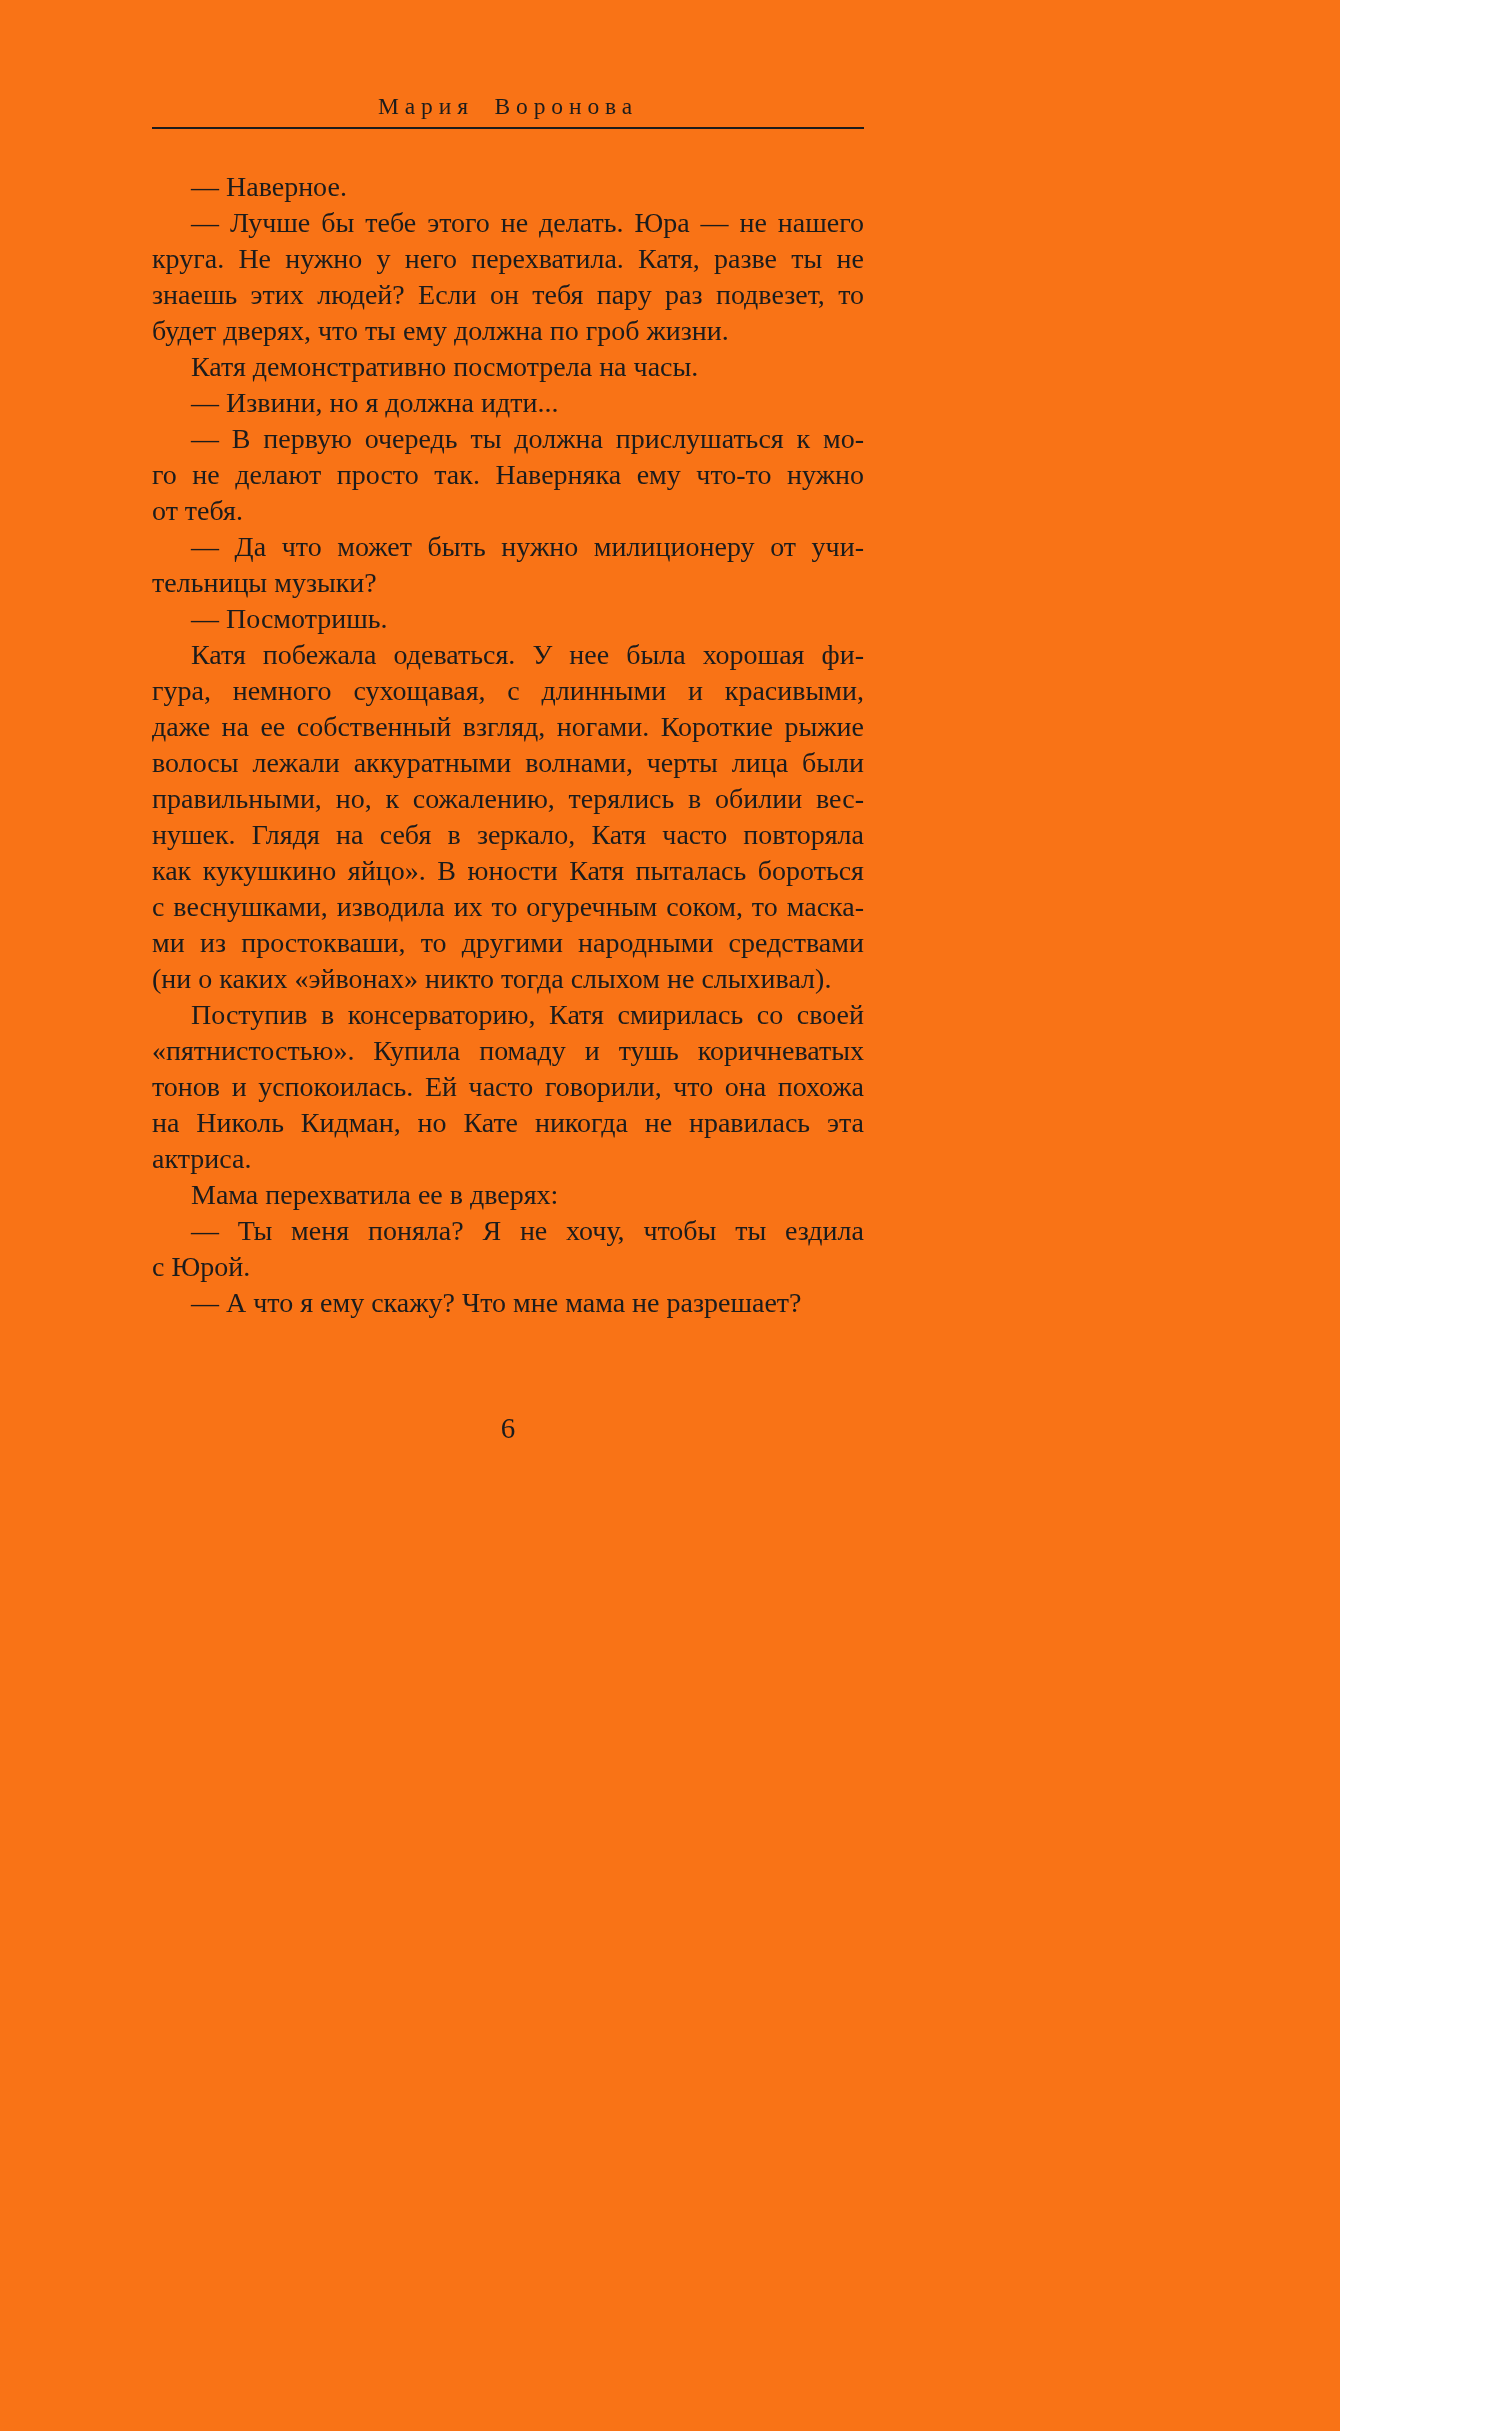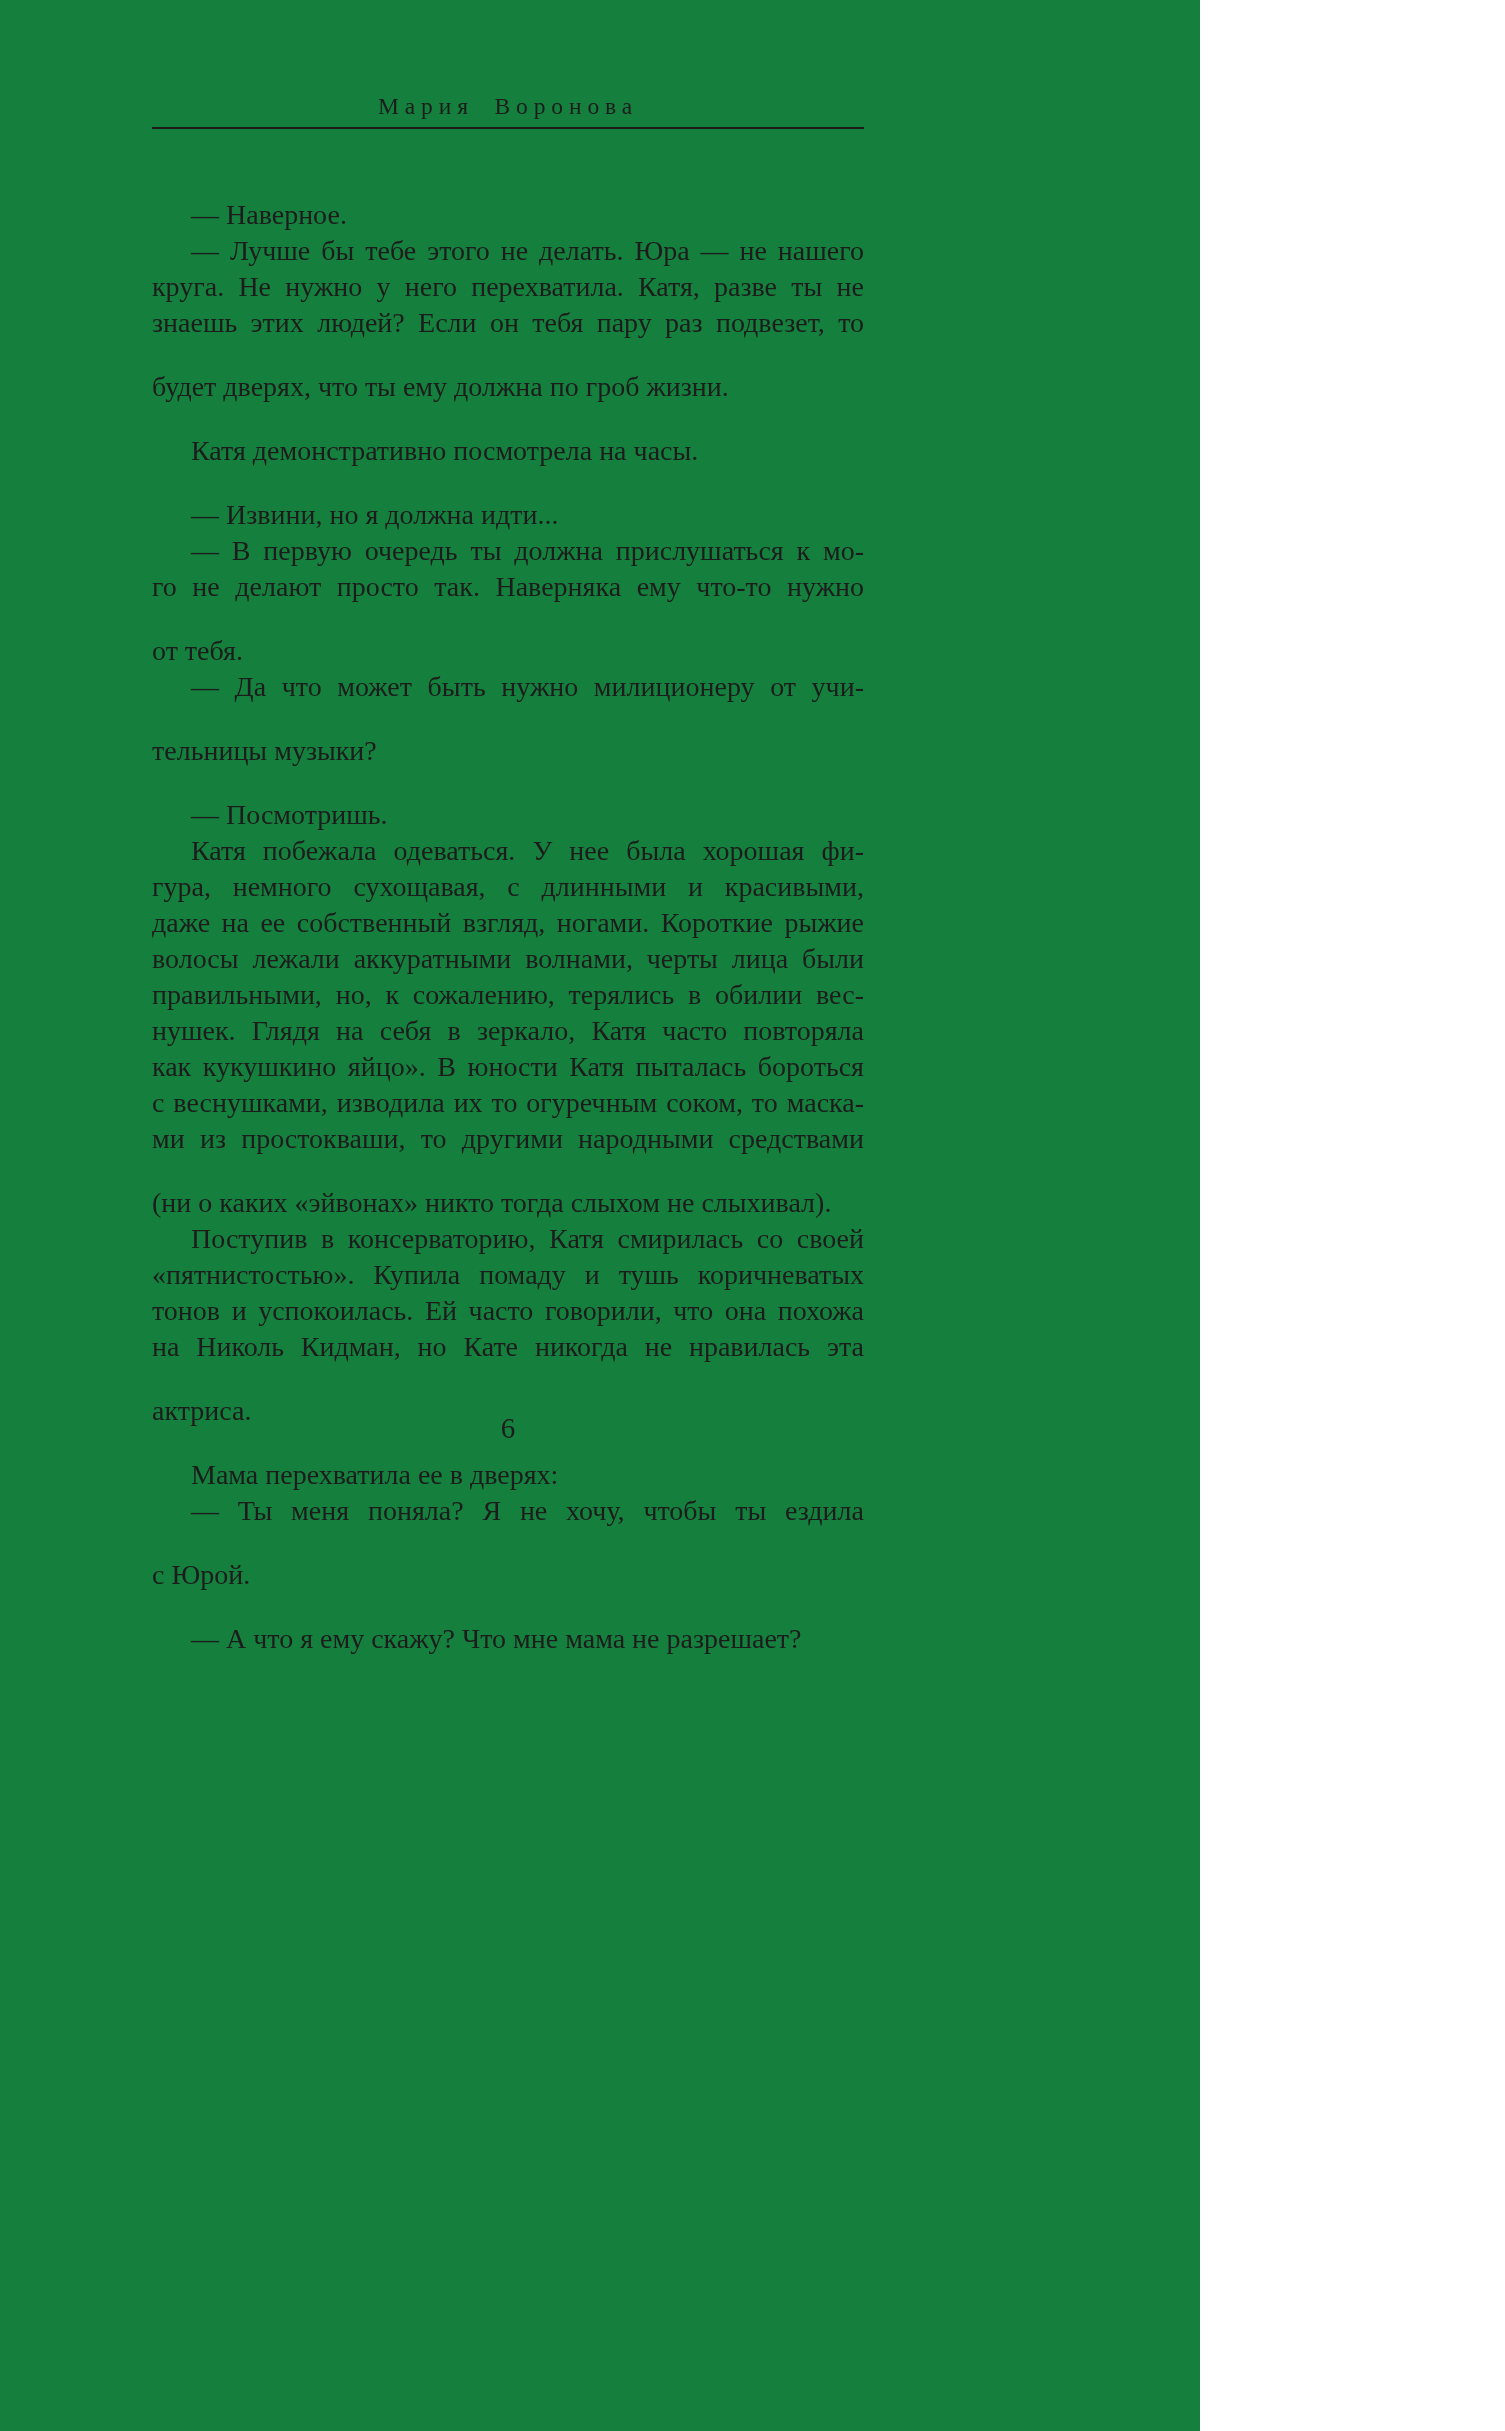--- a/index.html
+++ b/index.html
@@ -6,23 +6,23 @@
   html, body { margin: 0; padding: 0; }
   body {
     width: 1506px;
     height: 2432px;
     background: #ffffff;
     font-family: "Liberation Serif", "DejaVu Serif", serif;
     color: #1c1c1c;
   }
   .page {
     position: relative;
-    width: 1200px;
+    width: 1340px;
     height: 2432px;
-    background: #15803d;
+    background: #f97316;
     overflow: hidden;
   }
   .running-header {
     position: absolute;
     top: 93px;
     left: 152px;
     width: 712px;
     text-align: center;
     font-size: 23.5px;
     letter-spacing: 5.9px;
@@ -43,21 +43,21 @@
     left: 152px;
     width: 712px;
     font-size: 28px;
     line-height: 36px;
   }
   .para { margin: 0; }
   .line {
     text-align: justify;
     text-align-last: justify;
   }
-  .line.last { text-align-last: left; margin-top: 28px; }
+  .line.last { text-align-last: left; }
   .line.first { text-indent: 39px; }
   .page-number {
     position: absolute;
     top: 1412px;
     left: 152px;
     width: 712px;
     text-align: center;
     font-size: 29px;
   }
 </style>

